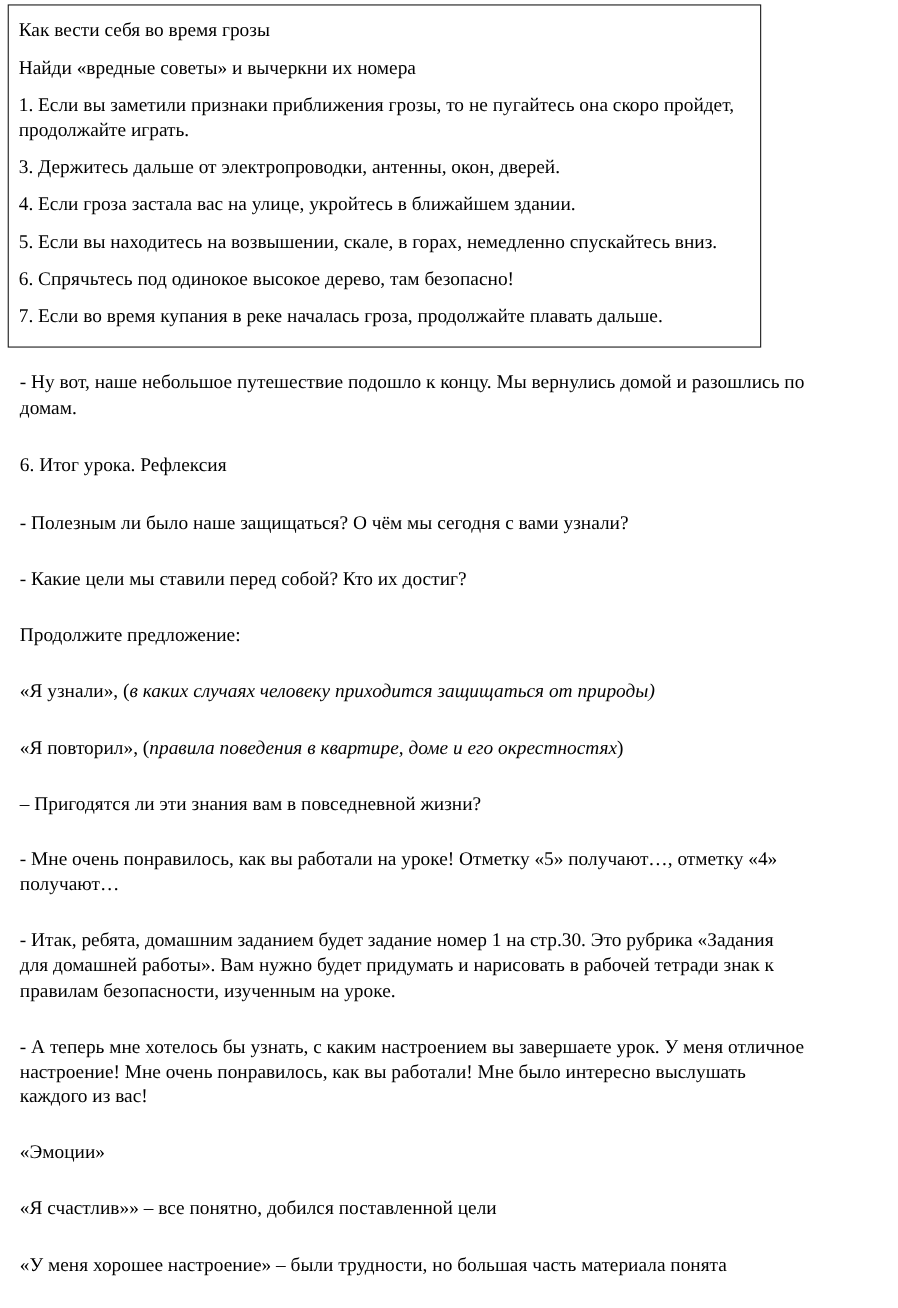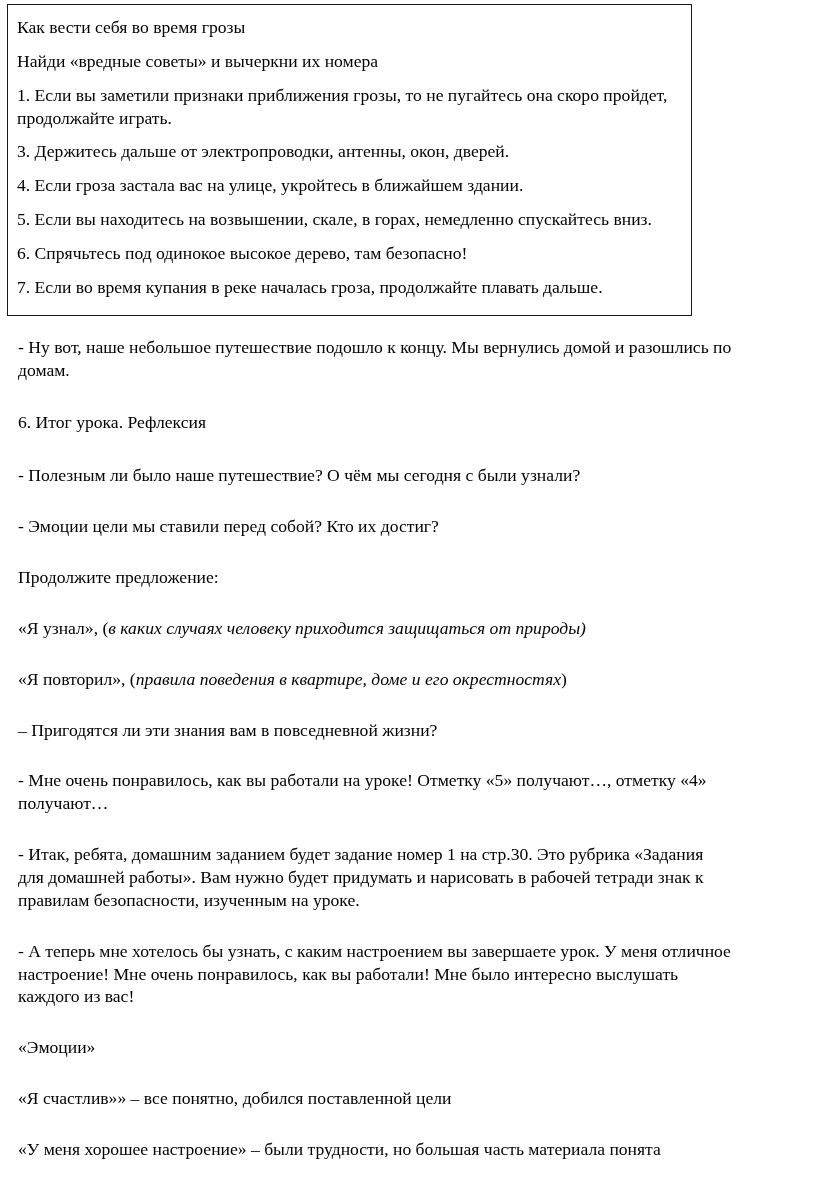--- a/index.html
+++ b/index.html
@@ -74,25 +74,25 @@
     <p>5. Если вы находитесь на возвышении, скале, в горах, немедленно спускайтесь вниз.</p>
     <p>6. Спрячьтесь под одинокое высокое дерево, там безопасно!</p>
     <p>7. Если во время купания в реке началась гроза, продолжайте плавать дальше.</p>
   </div>
 
   <div class="body-text">
     <p class="gap-before">- Ну вот, наше небольшое путешествие подошло к концу. Мы вернулись домой и разошлись по домам.</p>
 
     <p class="heading">6. Итог урока. Рефлексия</p>
 
-    <p>- Полезным ли было наше путешествие? О чём мы сегодня с были узнали?</p>
-    <p>- Эмоции цели мы ставили перед собой? Кто их достиг?</p>
+    <p>- Полезным ли было наше защищаться? О чём мы сегодня с вами узнали?</p>
+    <p>- Какие цели мы ставили перед собой? Кто их достиг?</p>
     <p>Продолжите предложение:</p>
 
-    <p><span>«Я узнал», (</span><i class="note">в каких случаях человеку приходится защищаться от природы)</i></p>
+    <p><span>«Я узнали», (</span><i class="note">в каких случаях человеку приходится защищаться от природы)</i></p>
 
     <p><span>«Я повторил», (</span><i class="note">правила поведения в квартире, доме и его окрестностях</i><span>)</span></p>
 
 
     <p>– Пригодятся ли эти знания вам в повседневной жизни?</p>
     <p>- Мне очень понравилось, как вы работали на уроке! Отметку «5» получают…, отметку «4» получают…</p>
     <p>- Итак, ребята, домашним заданием будет задание номер 1 на стр.30. Это рубрика «Задания для домашней работы». Вам нужно будет придумать и нарисовать в рабочей тетради знак к правилам безопасности, изученным на уроке.</p>
     <p>- А теперь мне хотелось бы узнать, с каким настроением вы завершаете урок. У меня отличное настроение! Мне очень понравилось, как вы работали! Мне было интересно выслушать каждого из вас!</p>
 
     <p>«Эмоции»</p>

